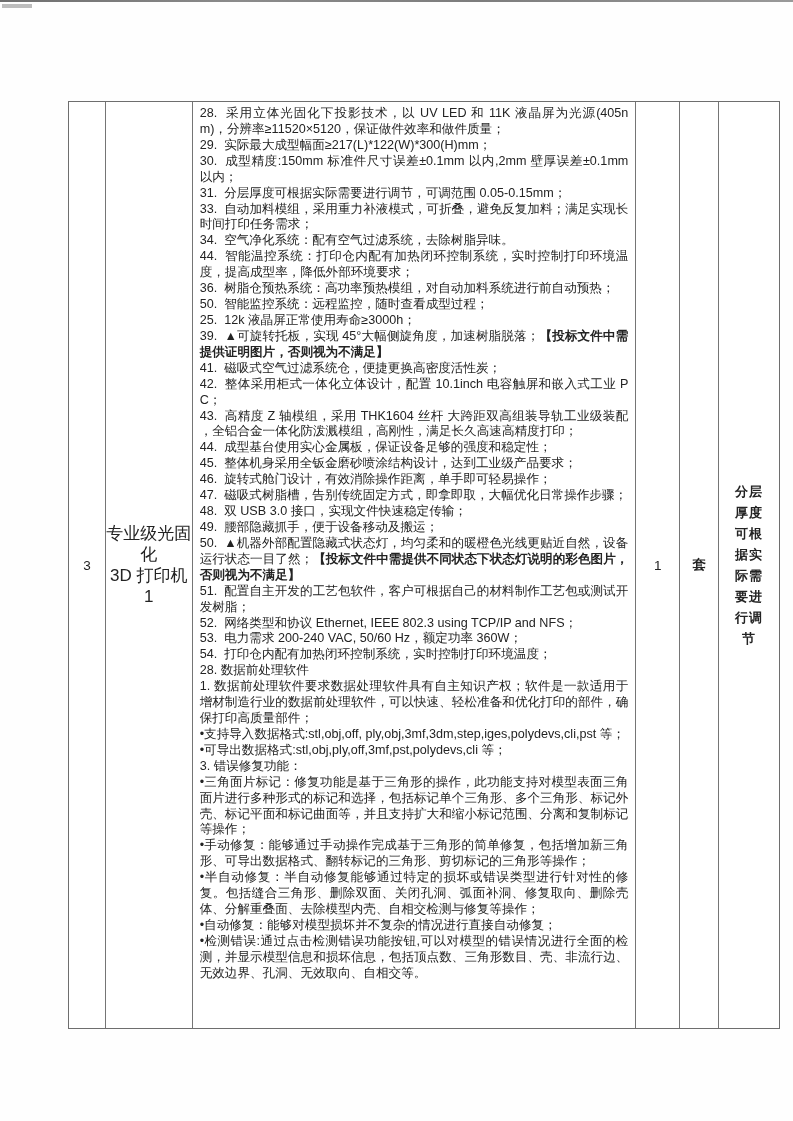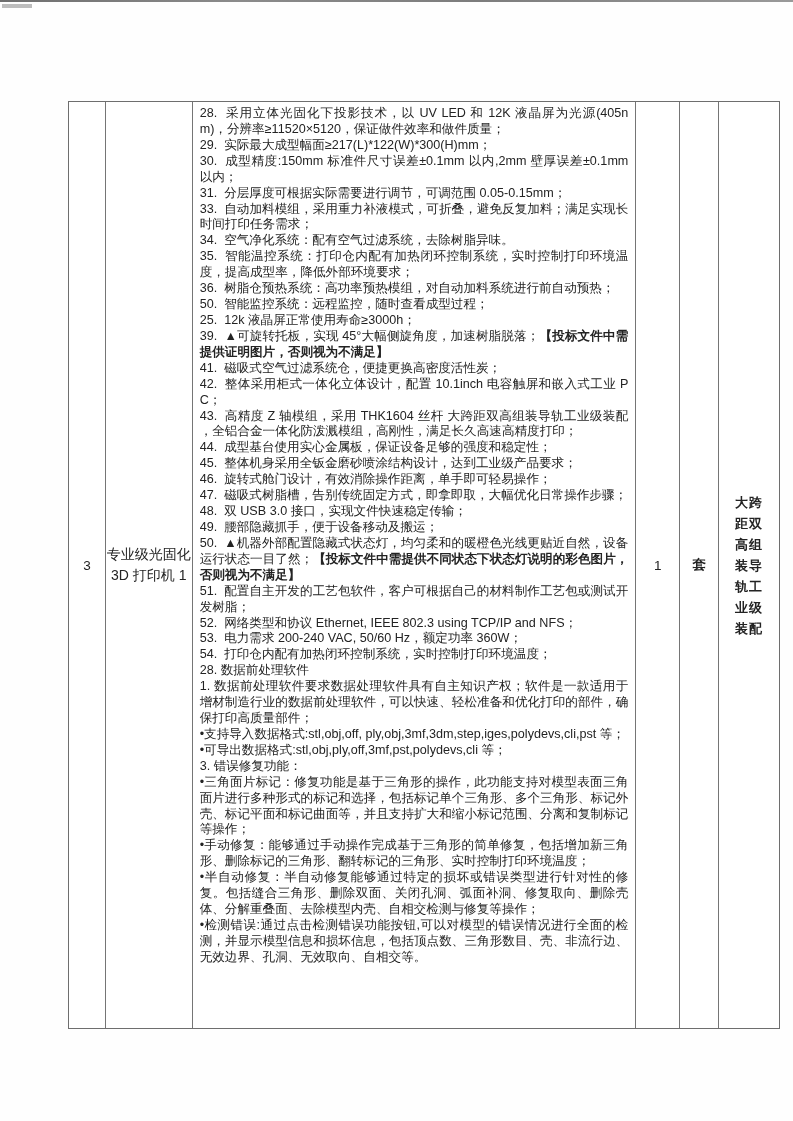--- a/index.html
+++ b/index.html
@@ -33,21 +33,21 @@
   .col {
     box-sizing: border-box;
     border-right: 1px solid #757575;
     display: flex;
     align-items: center;
     justify-content: center;
     flex-direction: column;
   }
   .col:last-child { border-right: none; }
   .col-index   { width: 37px; font-size: 13.5px; }
-  .col-name    { width: 87px; font-size: 14px; line-height: 21px; text-align: center; }
+  .col-name    { width: 87px; font-size: 17px; line-height: 21px; text-align: center; }
   .col-spec    {
     width: 445px;
     align-items: stretch;
     justify-content: flex-start;
     padding: 4px 7px 2px 7px;
     overflow: hidden;
   }
   .col-qty     { width: 44px; font-size: 13.5px; }
   .col-unit    { width: 39px; font-size: 13.5px; font-weight: bold; }
   .col-remark  {
@@ -77,27 +77,27 @@
 
   <div class="spec-table">
     <div class="col col-index">
       <span>3</span>
     </div>
     <div class="col col-name">
         <div class="name-line">专业级光固化</div>
         <div class="name-line">3D 打印机 1</div>
       </div>
     <div class="col col-spec">
-        <div class="spec-line"><span>28.  采用立体光固化下投影技术，以 UV LED 和 12K 液晶屏为光源(405nm)，分辨率≥11520×5120，保证做件效率和做件质量；</span></div>
+        <div class="spec-line"><span>28.  采用立体光固化下投影技术，以 UV LED 和 11K 液晶屏为光源(405nm)，分辨率≥11520×5120，保证做件效率和做件质量；</span></div>
         <div class="spec-line"><span>29.  实际最大成型幅面≥217(L)*122(W)*300(H)mm；</span></div>
         <div class="spec-line"><span>30.  成型精度:150mm 标准件尺寸误差±0.1mm 以内,2mm 壁厚误差±0.1mm 以内；</span></div>
         <div class="spec-line"><span>31.  分层厚度可根据实际需要进行调节，可调范围 0.05-0.15mm；</span></div>
         <div class="spec-line"><span>33.  自动加料模组，采用重力补液模式，可折叠，避免反复加料；满足实现长时间打印任务需求；</span></div>
         <div class="spec-line"><span>34.  空气净化系统：配有空气过滤系统，去除树脂异味。</span></div>
-        <div class="spec-line"><span>35.  智能温控系统：打印仓内配有加热闭环控制系统，实时控制打印环境温度，提高成型率，降低外部环境要求；</span></div>
+        <div class="spec-line"><span>44.  智能温控系统：打印仓内配有加热闭环控制系统，实时控制打印环境温度，提高成型率，降低外部环境要求；</span></div>
         <div class="spec-line"><span>36.  树脂仓预热系统：高功率预热模组，对自动加料系统进行前自动预热；</span></div>
         <div class="spec-line"><span>50.  智能监控系统：远程监控，随时查看成型过程；</span></div>
         <div class="spec-line"><span>25.  12k 液晶屏正常使用寿命≥3000h；</span></div>
         <div class="spec-line"><span>39.  ▲可旋转托板，实现 45°大幅侧旋角度，加速树脂脱落；</span><span class="bold">【投标文件中需提供证明图片，否则视为不满足】</span></div>
         <div class="spec-line"><span>41.  磁吸式空气过滤系统仓，便捷更换高密度活性炭；</span></div>
         <div class="spec-line"><span>42.  整体采用柜式一体化立体设计，配置 10.1inch 电容触屏和嵌入式工业 PC；</span></div>
         <div class="spec-line"><span>43.  高精度 Z 轴模组，采用 THK1604 丝杆 大跨距双高组装导轨工业级装配 ，全铝合金一体化防泼溅模组，高刚性，满足长久高速高精度打印；</span></div>
         <div class="spec-line"><span>44.  成型基台使用实心金属板，保证设备足够的强度和稳定性；</span></div>
         <div class="spec-line"><span>45.  整体机身采用全钣金磨砂喷涂结构设计，达到工业级产品要求；</span></div>
         <div class="spec-line"><span>46.  旋转式舱门设计，有效消除操作距离，单手即可轻易操作；</span></div>
@@ -108,27 +108,28 @@
         <div class="spec-line"><span>51.  配置自主开发的工艺包软件，客户可根据自己的材料制作工艺包或测试开发树脂；</span></div>
         <div class="spec-line"><span>52.  网络类型和协议 Ethernet, IEEE 802.3 using TCP/IP and NFS；</span></div>
         <div class="spec-line"><span>53.  电力需求 200-240 VAC, 50/60 Hz，额定功率 360W；</span></div>
         <div class="spec-line"><span>54.  打印仓内配有加热闭环控制系统，实时控制打印环境温度；</span></div>
         <div class="spec-line"><span>28. 数据前处理软件</span></div>
         <div class="spec-line"><span>1. 数据前处理软件要求数据处理软件具有自主知识产权；软件是一款适用于增材制造行业的数据前处理软件，可以快速、轻松准备和优化打印的部件，确保打印高质量部件；</span></div>
         <div class="spec-line"><span>•支持导入数据格式:stl,obj,off, ply,obj,3mf,3dm,step,iges,polydevs,cli,pst 等；</span></div>
         <div class="spec-line"><span>•可导出数据格式:stl,obj,ply,off,3mf,pst,polydevs,cli 等；</span></div>
         <div class="spec-line"><span>3. 错误修复功能：</span></div>
         <div class="spec-line"><span>•三角面片标记：修复功能是基于三角形的操作，此功能支持对模型表面三角面片进行多种形式的标记和选择，包括标记单个三角形、多个三角形、标记外壳、标记平面和标记曲面等，并且支持扩大和缩小标记范围、分离和复制标记等操作；</span></div>
-        <div class="spec-line"><span>•手动修复：能够通过手动操作完成基于三角形的简单修复，包括增加新三角形、删除标记的三角形、翻转标记的三角形、实时控制打印环境温度；</span></div>
+        <div class="spec-line"><span>•手动修复：能够通过手动操作完成基于三角形的简单修复，包括增加新三角形、可导出数据格式、翻转标记的三角形、剪切标记的三角形等操作；</span></div>
         <div class="spec-line"><span>•半自动修复：半自动修复能够通过特定的损坏或错误类型进行针对性的修复。包括缝合三角形、删除双面、关闭孔洞、弧面补洞、修复取向、删除壳体、分解重叠面、去除模型内壳、自相交检测与修复等操作；</span></div>
+        <div class="spec-line"><span>•自动修复：能够对模型损坏并不复杂的情况进行直接自动修复；</span></div>
         <div class="spec-line"><span>•检测错误:通过点击检测错误功能按钮,可以对模型的错误情况进行全面的检测，并显示模型信息和损坏信息，包括顶点数、三角形数目、壳、非流行边、无效边界、孔洞、无效取向、自相交等。</span></div>
       </div>
     <div class="col col-qty">
       <span>1</span>
     </div>
     <div class="col col-unit">
       <span>套</span>
     </div>
     <div class="col col-remark">
-      <span>大跨距双高组装导轨工业级装配</span>
+      <span>分层厚度可根据实际需要进行调节</span>
     </div>
   </div>
 </div>
 
 </body></html>

